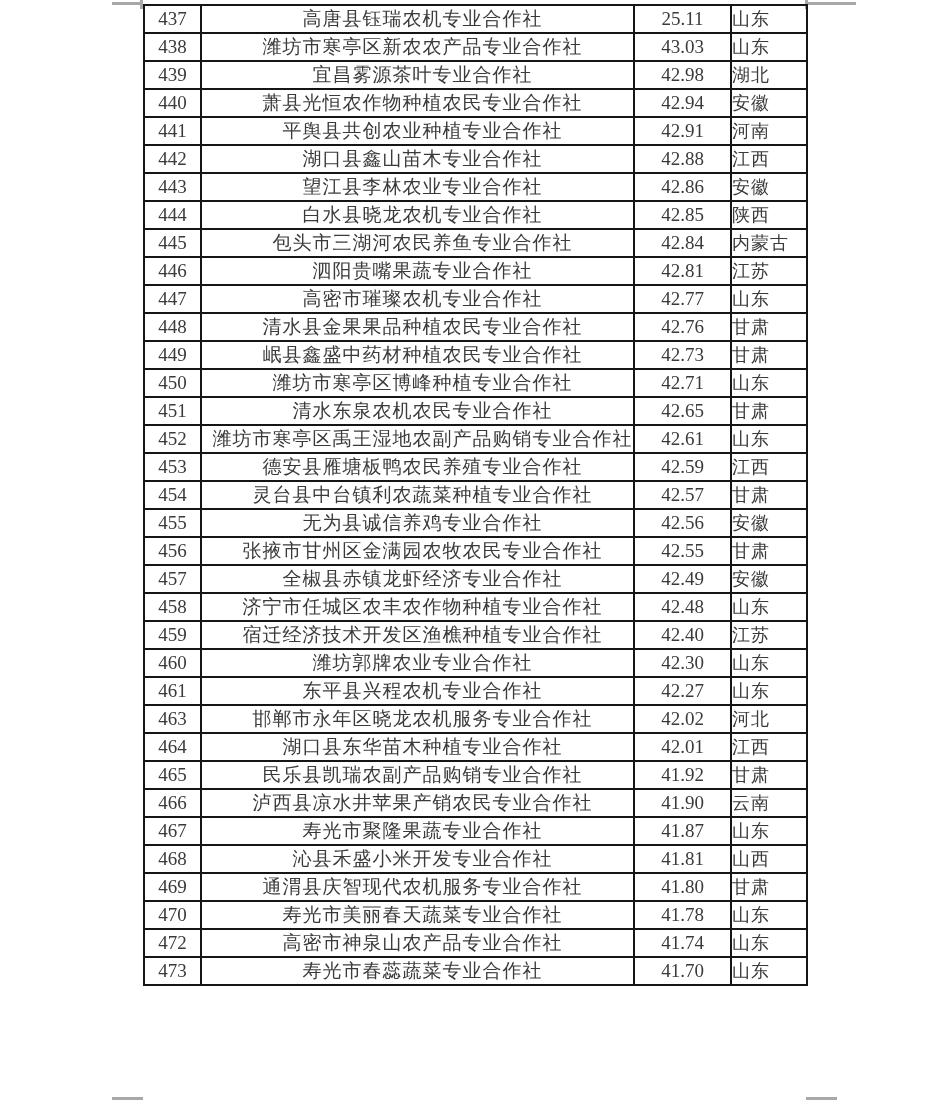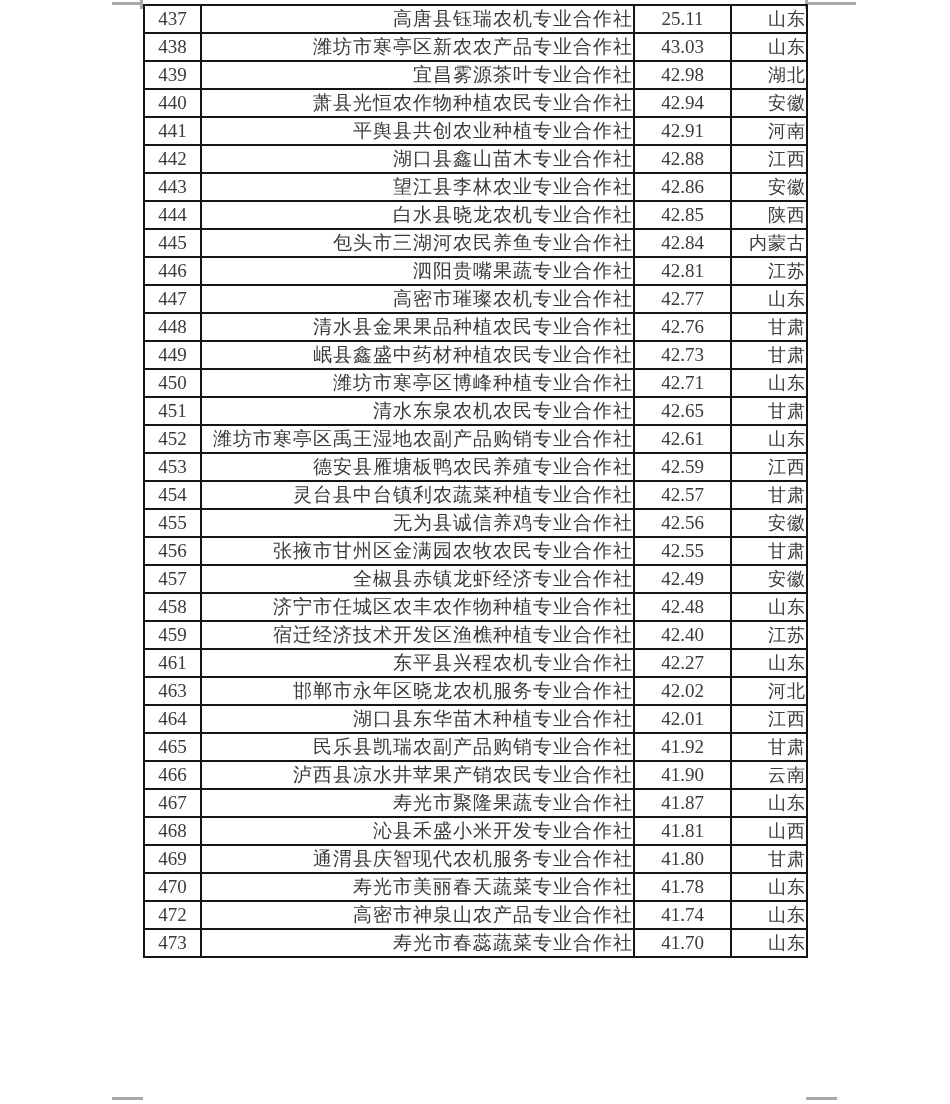--- a/index.html
+++ b/index.html
@@ -30,31 +30,31 @@
     overflow: hidden;
     white-space: nowrap;
     padding: 0;
     vertical-align: middle;
   }
   .rank-cell {
     text-align: center;
     font-size: 19px;
   }
   .name-cell {
-    text-align: right;
+    text-align: center;
     padding-left: 10px !important;
     font-size: 19px;
     letter-spacing: 1px;
   }
   .score-cell {
     text-align: center;
     font-size: 19px;
   }
   .province-cell {
-    text-align: right;
+    text-align: left;
     font-size: 18px;
     letter-spacing: 1px;
     margin-left: 25px;
   }
   
   .margin-mark {
     position: absolute;
     background: #a8a8a8;
   }
   .mark-tl-h { left: 112px; top: 2px;    width: 31px; height: 3px; }
@@ -214,20 +214,26 @@
         <td class="score-cell">42.48</td>
         <td class="province-cell">山东</td>
       </tr>
       <tr>
         <td class="rank-cell">459</td>
         <td class="name-cell">宿迁经济技术开发区渔樵种植专业合作社</td>
         <td class="score-cell">42.40</td>
         <td class="province-cell">江苏</td>
       </tr>
       <tr>
+        <td class="rank-cell">460</td>
+        <td class="name-cell">潍坊郭牌农业专业合作社</td>
+        <td class="score-cell">42.30</td>
+        <td class="province-cell">山东</td>
+      </tr>
+      <tr>
         <td class="rank-cell">461</td>
         <td class="name-cell">东平县兴程农机专业合作社</td>
         <td class="score-cell">42.27</td>
         <td class="province-cell">山东</td>
       </tr>
       <tr>
         <td class="rank-cell">463</td>
         <td class="name-cell">邯郸市永年区晓龙农机服务专业合作社</td>
         <td class="score-cell">42.02</td>
         <td class="province-cell">河北</td>

